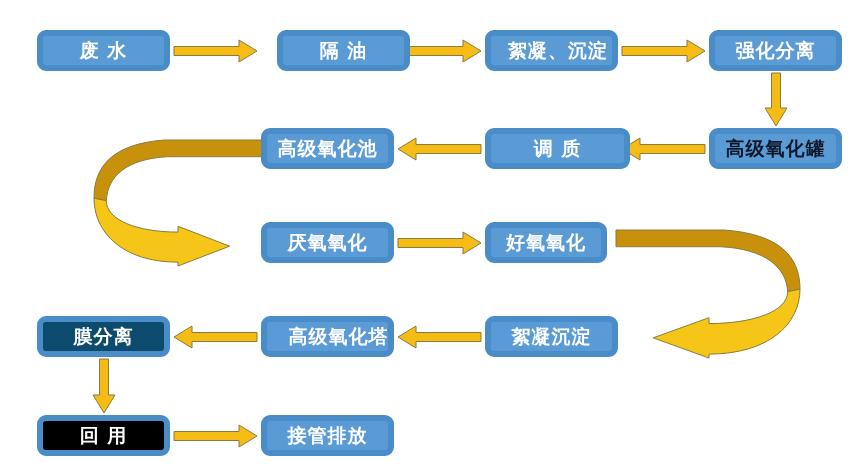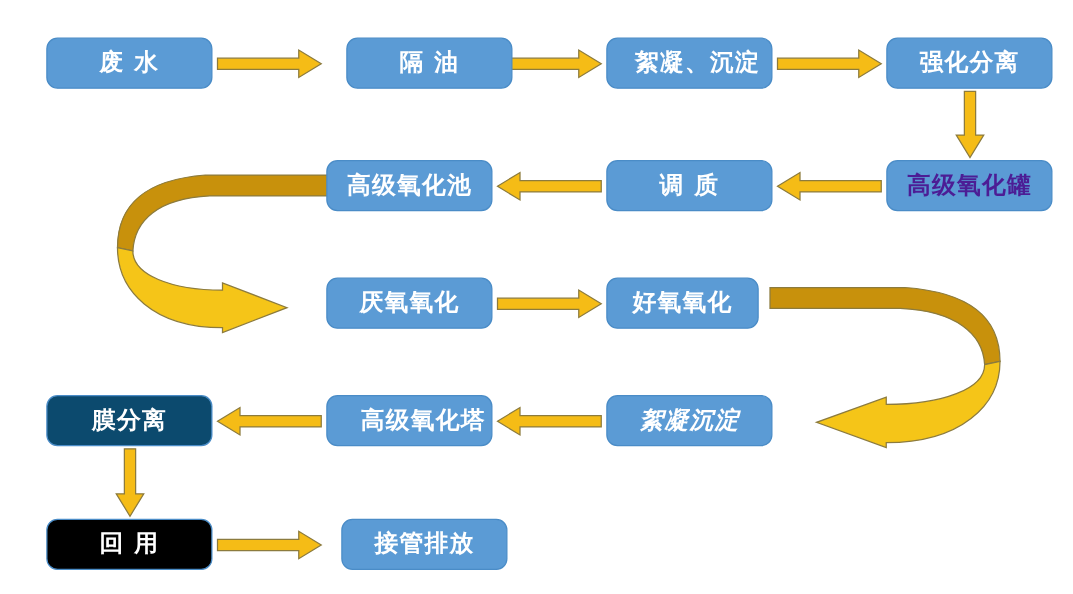--- a/index.html
+++ b/index.html
@@ -15,21 +15,21 @@
     position: relative;
     width: 858px;
     height: 475px;
     background: #ffffff;
     overflow: hidden;
   }
   .node {
     position: absolute;
     box-sizing: border-box;
     background: #5B9BD5;
-    border: 1px solid #7f1d1d;
+    border: 6px solid #7f1d1d;
     border-radius: 9px;
     display: flex;
     align-items: center;
     justify-content: center;
     color: #ffffff;
     font-size: 19px;
     font-weight: bold;
     letter-spacing: 1px;
     line-height: 1;
     white-space: nowrap;
@@ -120,43 +120,43 @@
     </div>
     <div class="node" style="left: 277px; top: 30px; width: 133px; height: 41px; background: rgb(91, 155, 213); border-color: rgb(74, 140, 199); color: rgb(255, 255, 255);">
       <span>隔  油</span>
     </div>
     <div class="node" style="left: 485px; top: 30px; width: 133px; height: 41px; background: rgb(91, 155, 213); border-color: rgb(74, 140, 199); color: rgb(255, 255, 255); padding-left: 13px;">
       <span>絮凝、沉淀</span>
     </div>
     <div class="node" style="left: 709px; top: 30px; width: 133px; height: 41px; background: rgb(91, 155, 213); border-color: rgb(74, 140, 199); color: rgb(255, 255, 255);">
       <span>强化分离</span>
     </div>
-    <div class="node" style="left: 709px; top: 128px; width: 133px; height: 41px; background: rgb(91, 155, 213); border-color: rgb(74, 140, 199); color: #4c1d95;">
+    <div class="node" style="left: 709px; top: 128px; width: 133px; height: 41px; background: rgb(91, 155, 213); border-color: rgb(74, 140, 199); color: #0f172a;">
       <span>高级氧化罐</span>
     </div>
-    <div class="node" style="left: 485px; top: 128px; width: 133px; height: 41px; background: rgb(91, 155, 213); border-color: rgb(74, 140, 199); color: rgb(255, 255, 255);">
+    <div class="node" style="left: 485px; top: 128px; width: 145px; height: 41px; background: rgb(91, 155, 213); border-color: rgb(74, 140, 199); color: rgb(255, 255, 255);">
       <span>调  质</span>
     </div>
     <div class="node" style="left: 261px; top: 128px; width: 133px; height: 41px; background: rgb(91, 155, 213); border-color: rgb(74, 140, 199); color: rgb(255, 255, 255);">
       <span>高级氧化池</span>
     </div>
     <div class="node" style="left: 261px; top: 222px; width: 133px; height: 41px; background: rgb(91, 155, 213); border-color: rgb(74, 140, 199); color: rgb(255, 255, 255);">
       <span>厌氧氧化</span>
     </div>
     <div class="node" style="left: 485px; top: 222px; width: 122px; height: 41px; background: rgb(91, 155, 213); border-color: rgb(74, 140, 199); color: rgb(255, 255, 255);">
       <span>好氧氧化</span>
     </div>
-    <div class="node" style="left: 485px; top: 316px; width: 133px; height: 41px; background: rgb(91, 155, 213); border-color: rgb(74, 140, 199); color: rgb(255, 255, 255); font-style: italic;">
+    <div class="node" style="left: 485px; top: 316px; width: 133px; height: 41px; background: rgb(91, 155, 213); border-color: rgb(74, 140, 199); color: rgb(255, 255, 255);">
       <span>絮凝沉淀</span>
     </div>
     <div class="node" style="left: 261px; top: 316px; width: 133px; height: 41px; background: rgb(91, 155, 213); border-color: rgb(74, 140, 199); color: rgb(255, 255, 255); padding-left: 22px;">
       <span>高级氧化塔</span>
     </div>
     <div class="node" style="left: 37px; top: 316px; width: 133px; height: 41px; background: #0c4a6e; border-color: rgb(74, 140, 199); color: rgb(255, 255, 255);">
       <span>膜分离</span>
     </div>
     <div class="node" style="left: 37px; top: 415px; width: 133px; height: 41px; background: #000000; border-color: rgb(74, 140, 199); color: rgb(255, 255, 255);">
       <span>回  用</span>
     </div>
-    <div class="node" style="left: 261px; top: 415px; width: 133px; height: 41px; background: rgb(91, 155, 213); border-color: rgb(74, 140, 199); color: rgb(255, 255, 255); margin-left: 12px;">
+    <div class="node" style="left: 261px; top: 415px; width: 133px; height: 41px; background: rgb(91, 155, 213); border-color: rgb(74, 140, 199); color: rgb(255, 255, 255);">
       <span>接管排放</span>
     </div>
   </div>
 
 </body></html>

